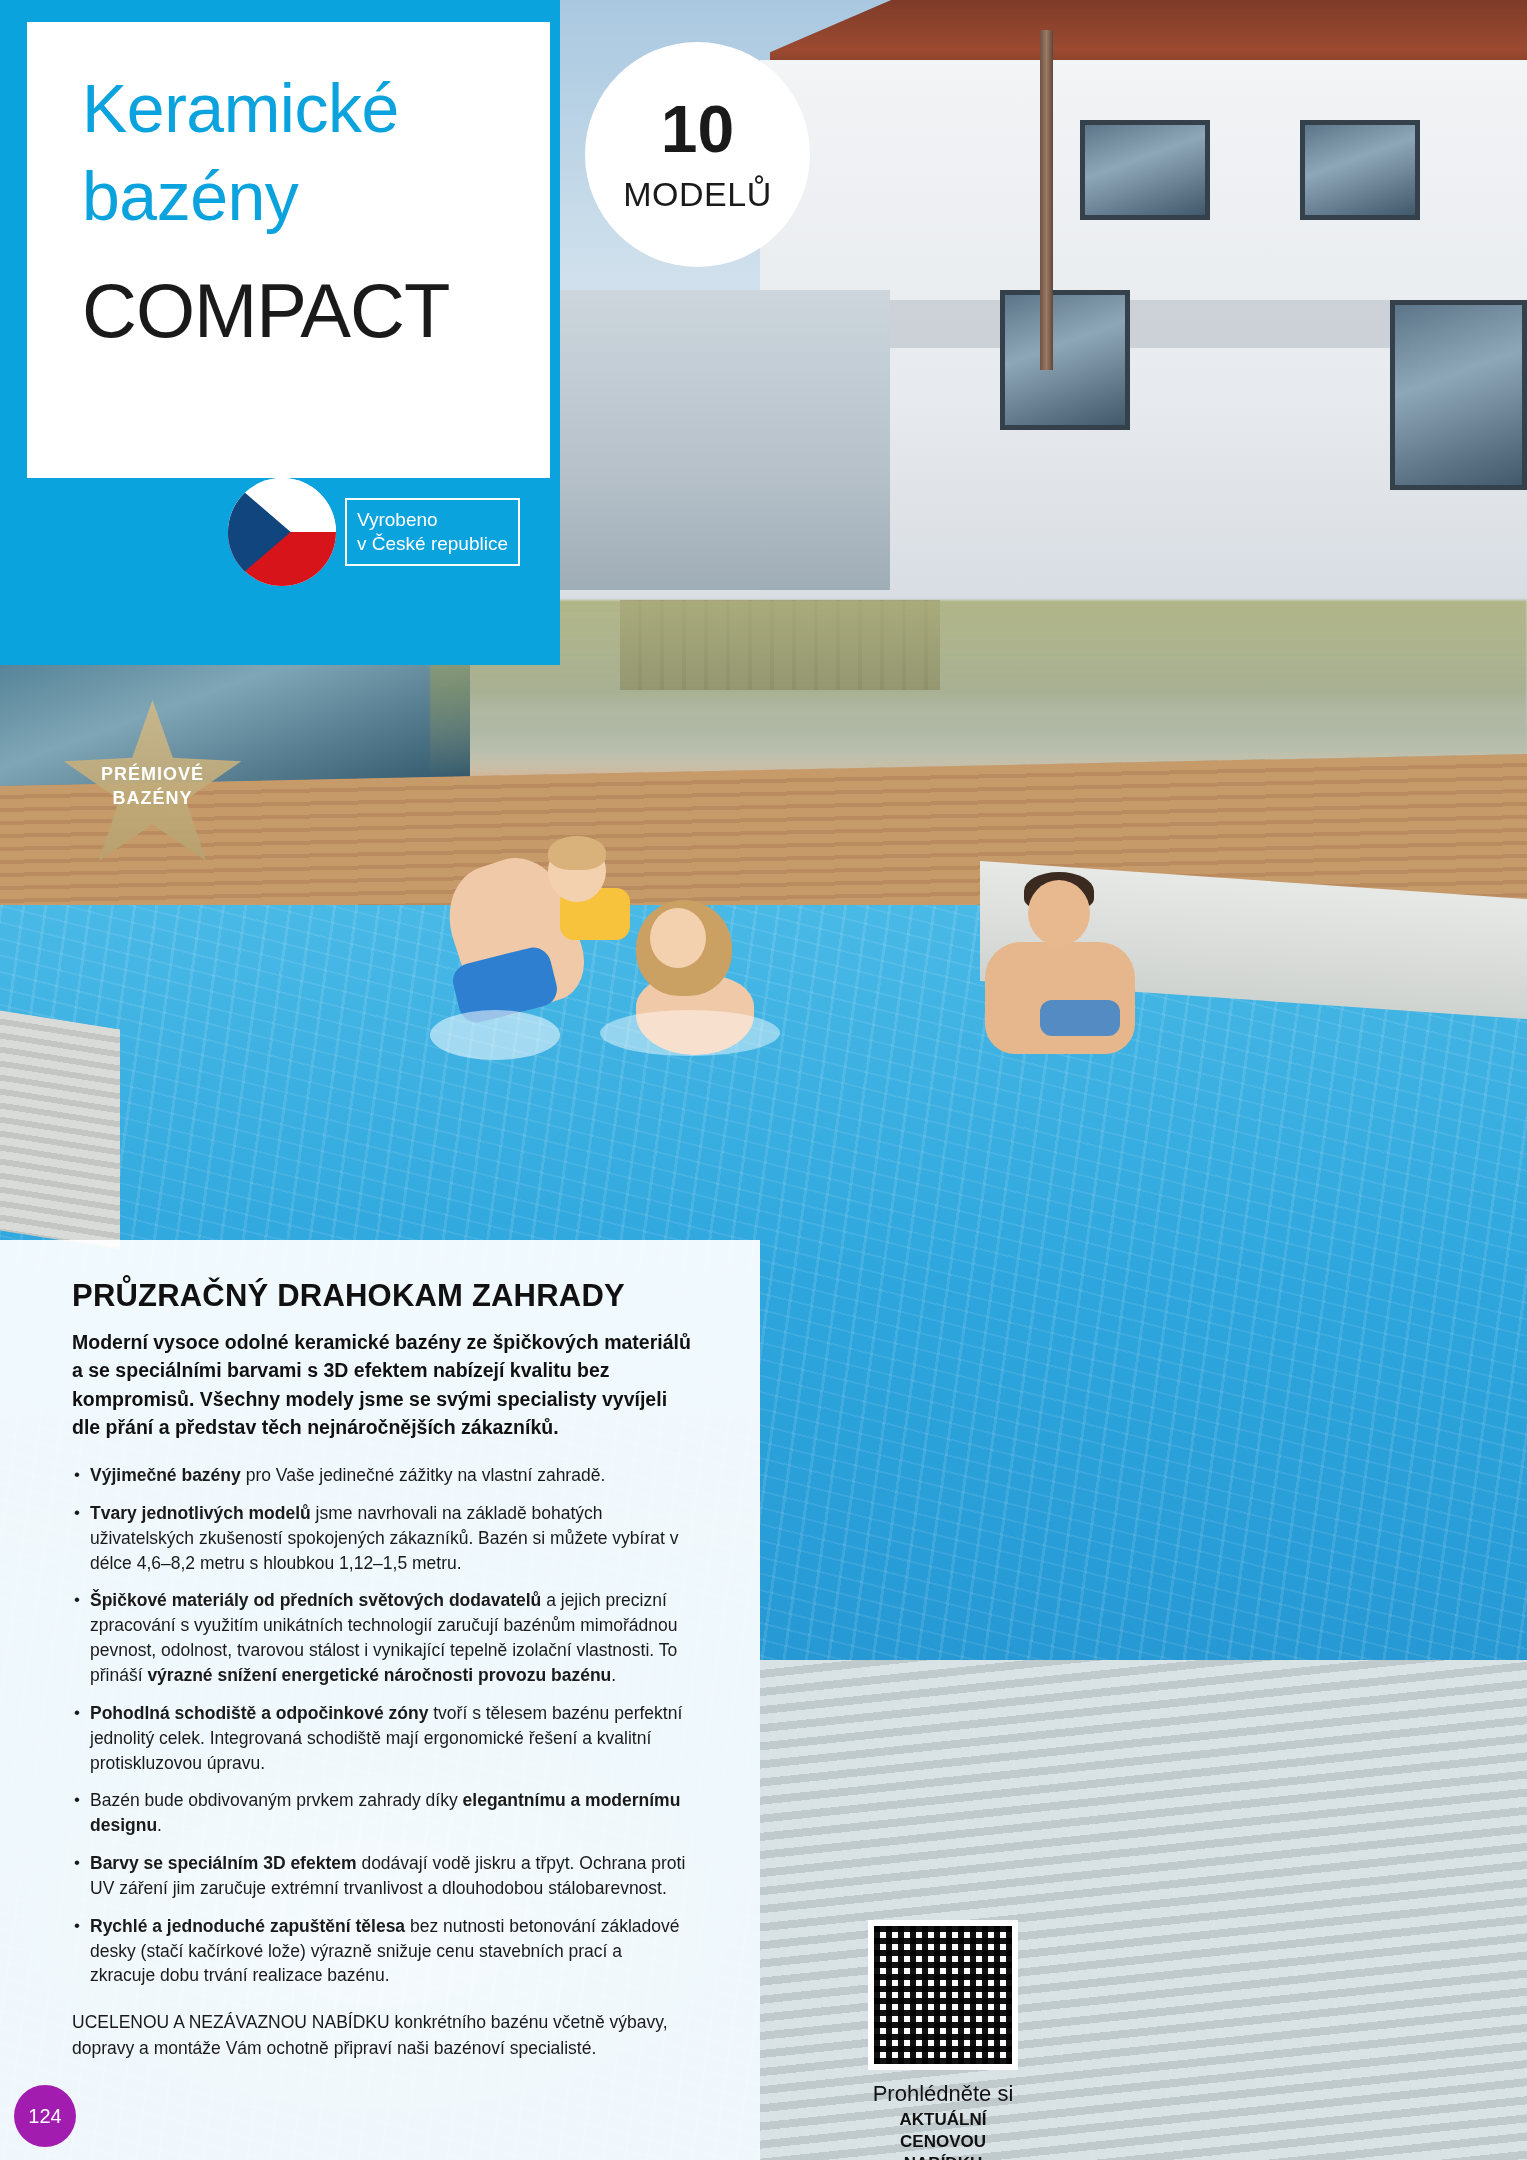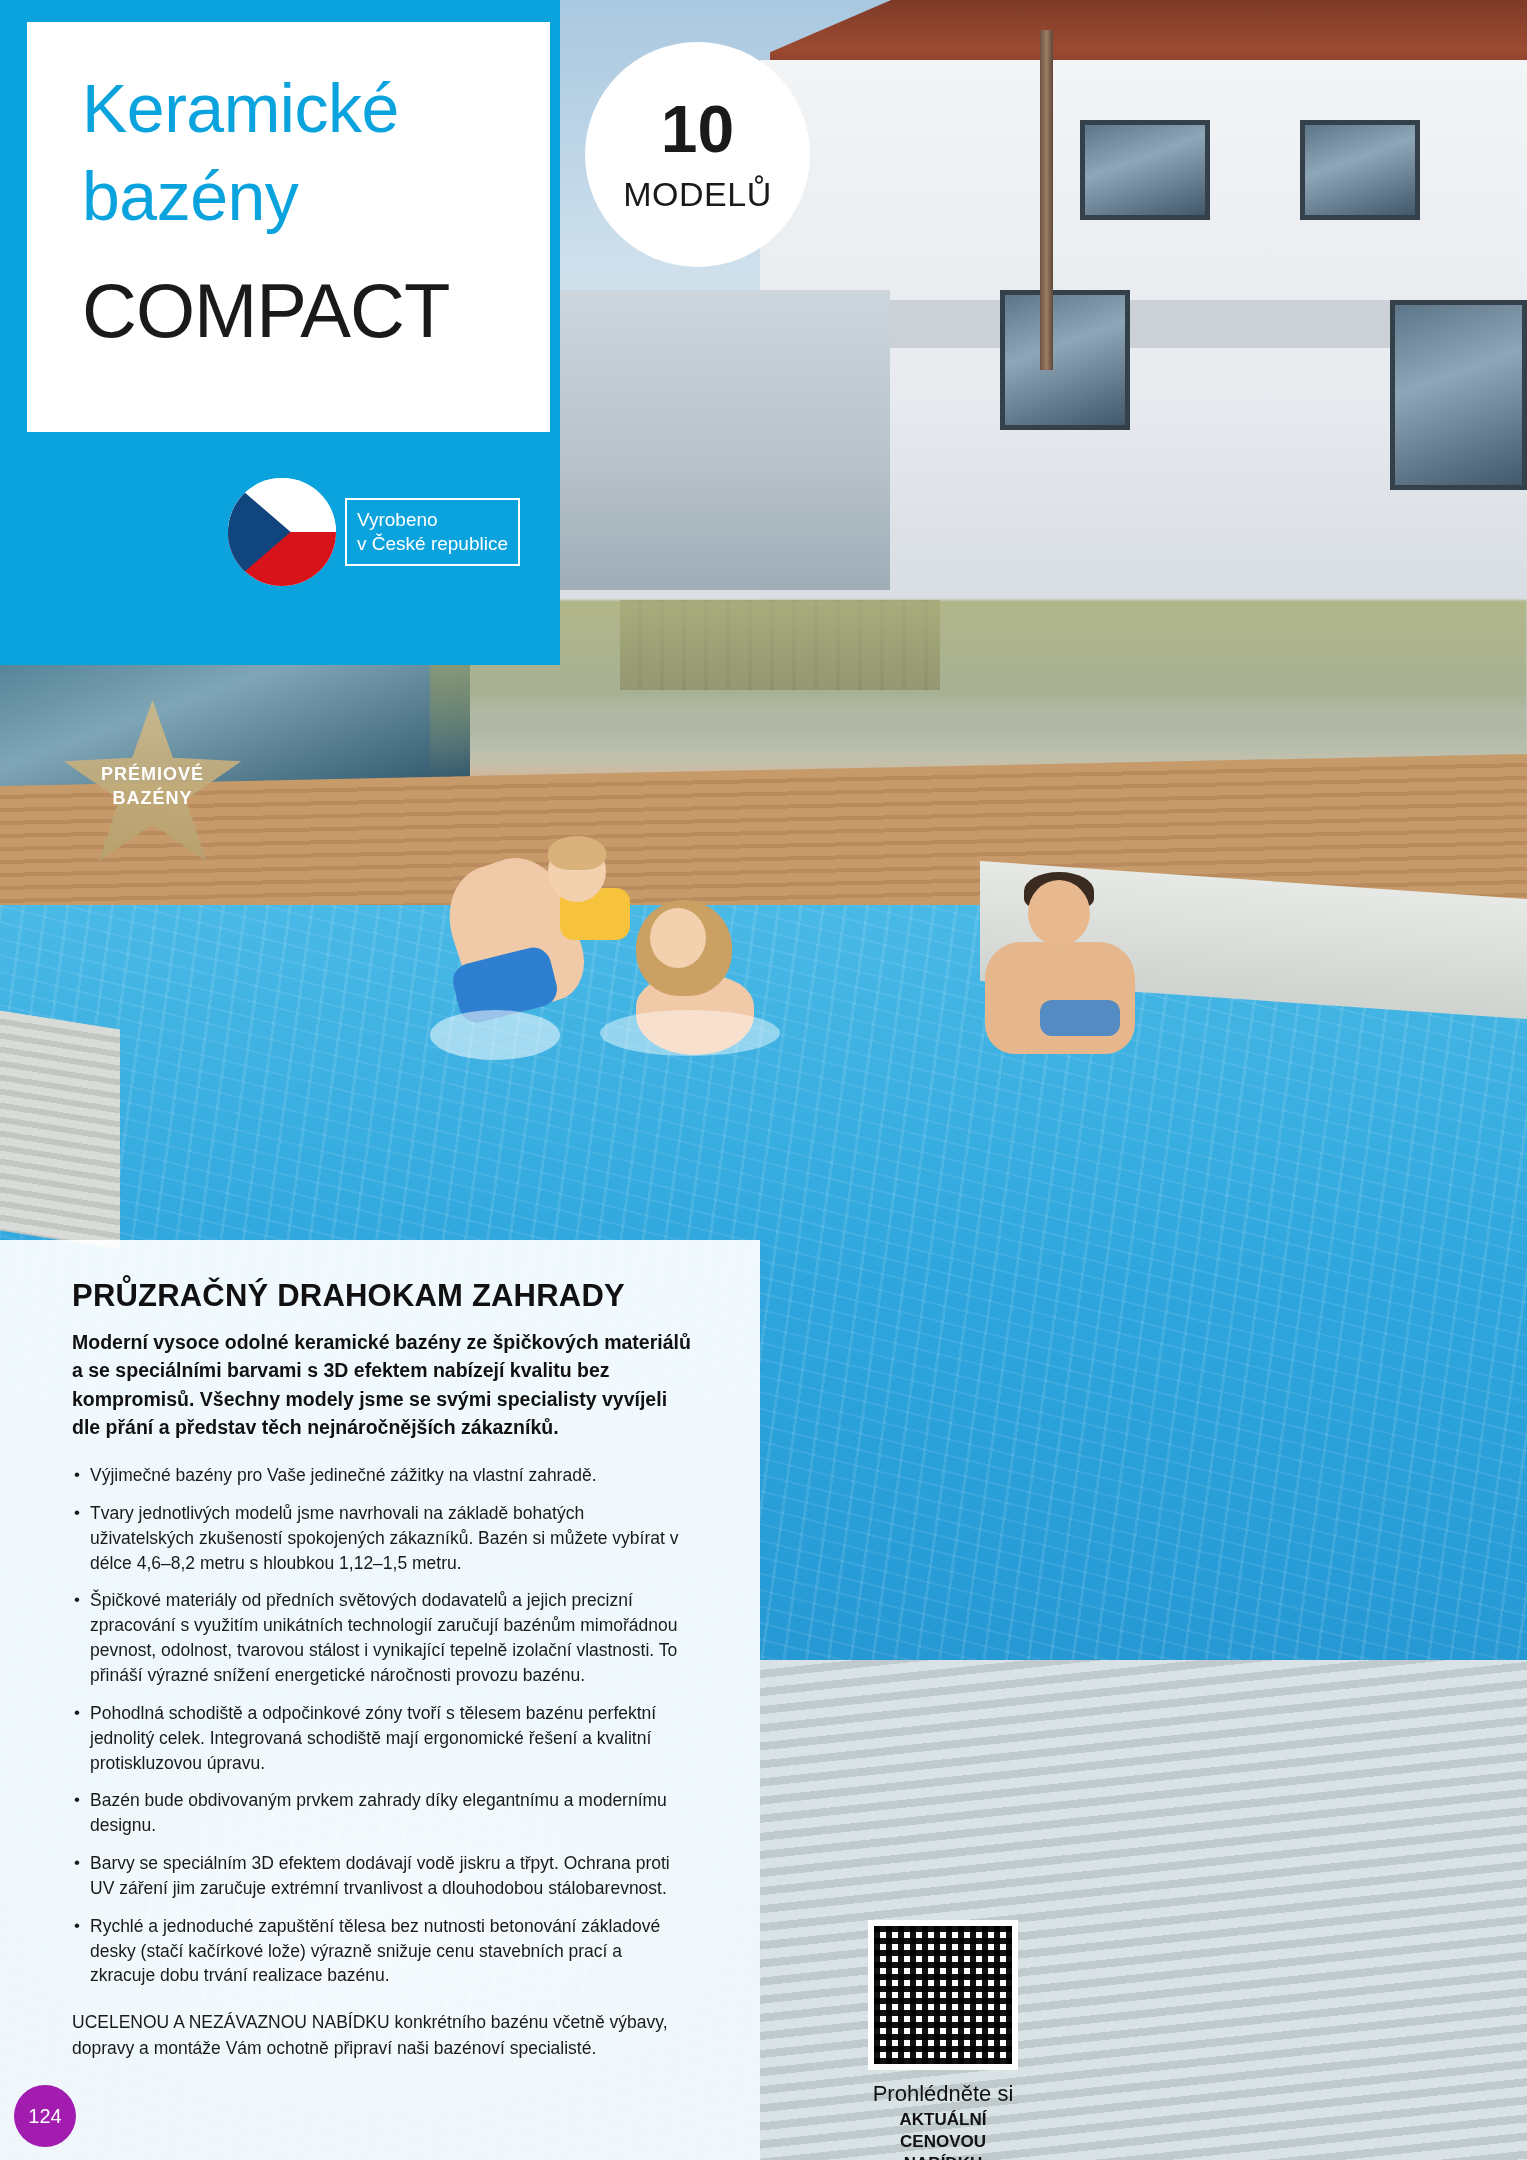--- a/index.html
+++ b/index.html
@@ -115,21 +115,21 @@
   .man-body { position:absolute; left:985px; top:942px; width:150px; height:112px; background:#e6b78d; border-radius:36px 36px 30px 30px; }
   .man-trunks { position:absolute; left:1040px; top:1000px; width:80px; height:36px; background:#2f7fd0; border-radius:12px; opacity:.8; }
   .splash { position:absolute; background: rgba(255,255,255,.8); border-radius:50%; }
 
   
   .blue-panel {
     position: absolute; left: 0; top: 0; width: 560px; height: 665px;
     background: #0aa3de;
   }
   .title-card {
-    position: absolute; left: 27px; top: 22px; width: 523px; height: 410px;
+    position: absolute; left: 27px; top: 22px; width: 523px; height: 456px;
     background: #ffffff;
   }
   .t-line1, .t-line2 {
     font-size: 68px; color: #0aa3de; font-weight: 400; line-height: 1.0;
     font-family: "Liberation Sans", sans-serif; letter-spacing: -.5px;
   }
   .t-line1 { position: absolute; left: 55px; top: 52px; }
   .t-line2 { position: absolute; left: 55px; top: 140px; }
   .t-line3 {
     position: absolute; left: 55px; top: 245px;
@@ -195,21 +195,21 @@
   .tp-h1 { font-size: 31px; font-weight: 700; color: #111; letter-spacing: .2px; margin: 0 0 14px 0; }
   .tp-lead { font-size: 19.5px; font-weight: 700; color: #111; line-height: 1.45; margin: 0 0 22px 0; }
   ul.bullets { list-style: none; margin: 0; padding: 0; }
   ul.bullets li {
     position: relative; padding-left: 18px; margin-bottom: 13px;
     font-size: 17.5px; line-height: 1.42; color: #1a1a1a;
   }
   ul.bullets li::before {
     content: "•"; position: absolute; left: 2px; top: 0; color: #1a1a1a; font-size: 17px;
   }
-  ul.bullets li b { font-weight: 400; }
+  ul.bullets li b { font-weight: 700; }
   .tp-foot { margin-top: 22px; font-size: 17.5px; line-height: 1.45; color: #1a1a1a; }
 
   
   .qr-block { position: absolute; left: 828px; top: 1920px; width: 230px; text-align: center; }
   .qr-code {
     width: 150px; height: 150px; margin: 0 auto 10px auto;
     background-color: #ffffff;
     background-image:
       repeating-linear-gradient(90deg,#111 0 6px, #fff 6px 12px),
       repeating-linear-gradient(0deg,#111 0 6px, #fff 6px 12px);

